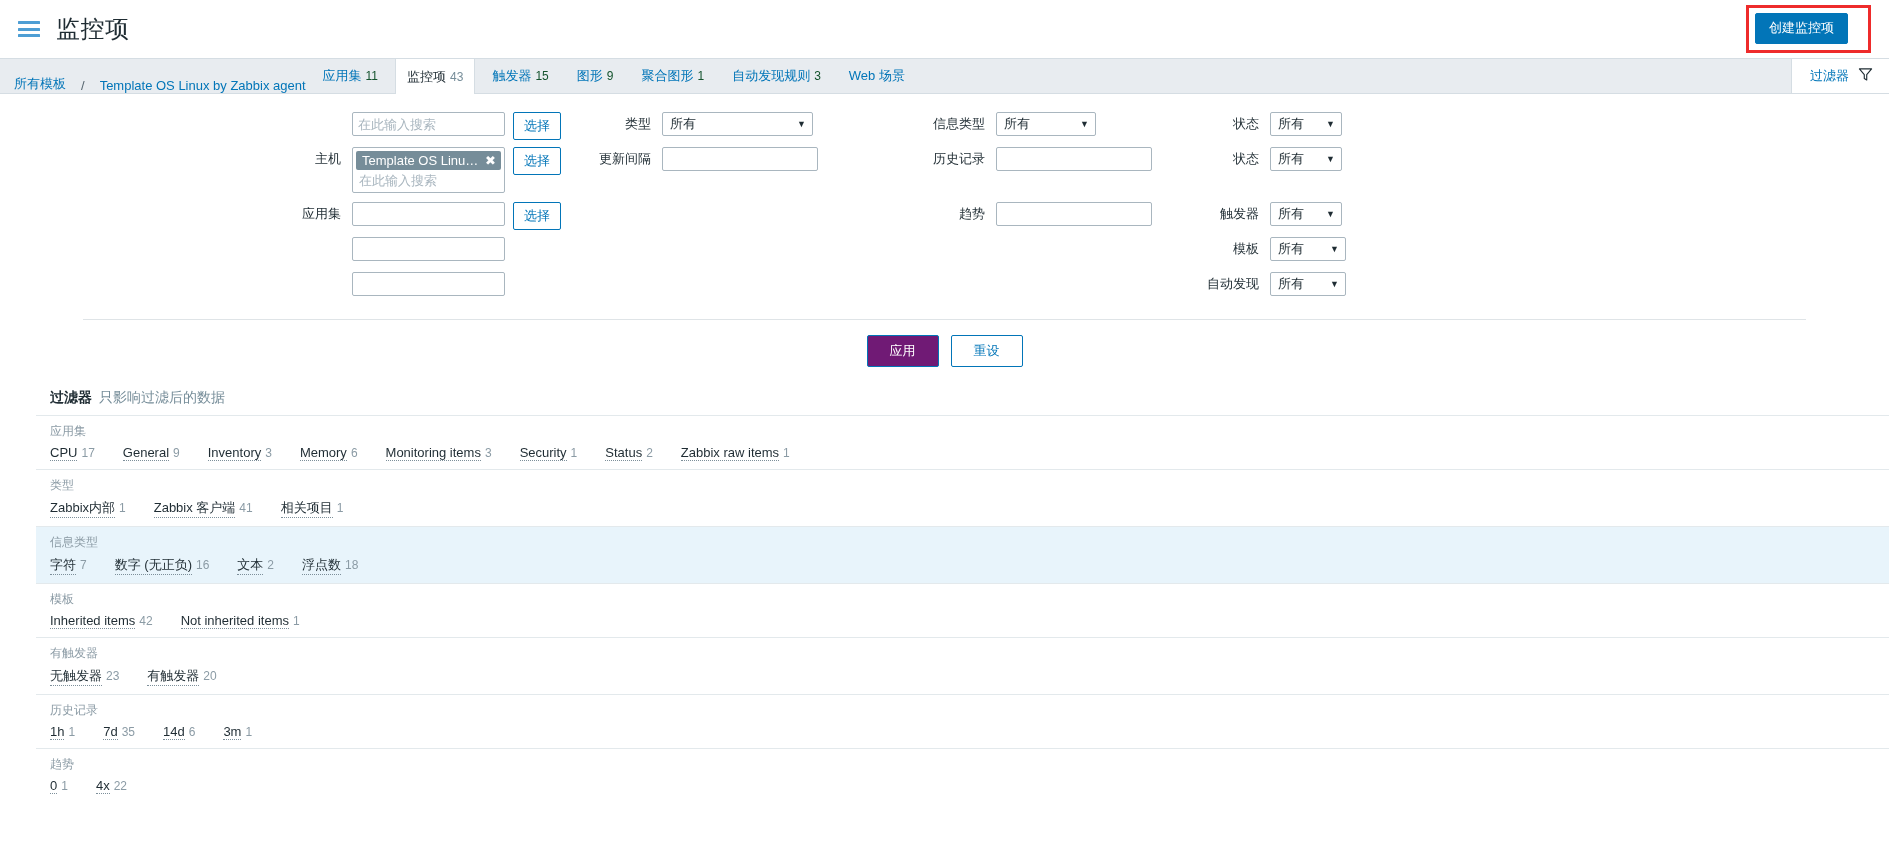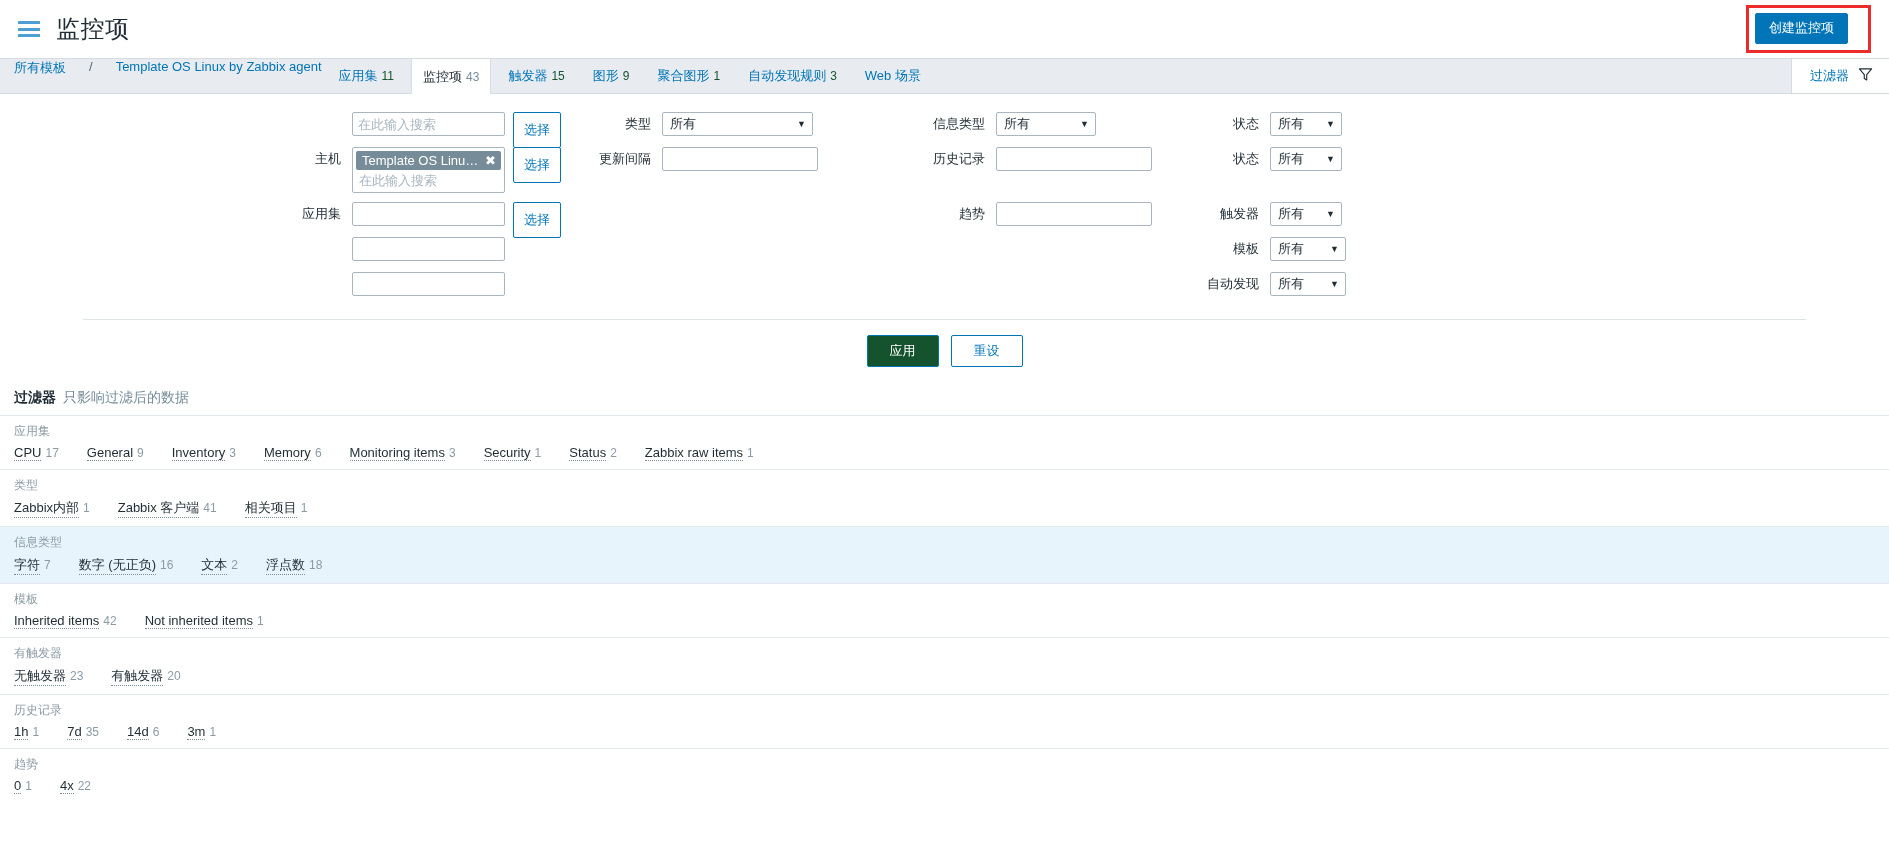--- a/index.html
+++ b/index.html
@@ -63,21 +63,21 @@
   .crumbbar {
     height: 36px;
     background: #e8ecf0;
     border-top: 1px solid #d5dde3;
     border-bottom: 1px solid #d5dde3;
     display: flex;
     align-items: stretch;
     padding-left: 14px;
     position: relative;
   }
-  .crumb-items { display: flex; align-items: flex-start; gap: 16px; }
+  .crumb-items { display: flex; align-items: flex-end; gap: 8px; }
   .crumb-link {
     color: #0275b8;
     font-size: 13px;
     text-decoration: none;
     cursor: pointer;
     white-space: nowrap;
   }
   .crumb-sep { color: #55646e; margin: 0 7px; font-size: 13px; }
   .tab-item {
     display: flex; align-items: center;
@@ -149,21 +149,21 @@
     outline: none;
     border-radius: 2px;
   }
   input.txt::placeholder { color: #a9b6bf; }
   .w-multi { width: 153px; }
   .w-plain { width: 153px; }
   .w-interval { width: 156px; }
   .w-hist { width: 156px; }
 
   .btn-select {
-    height: 36px;
+    height: 28px;
     min-width: 47px;
     padding: 0 10px;
     background: #fff;
     border: 1px solid #0275b8;
     color: #0275b8;
     font-size: 13px;
     font-family: "Liberation Sans", "DejaVu Sans", sans-serif;
     cursor: pointer;
     border-radius: 2px;
     margin-left: 8px;
@@ -234,42 +234,42 @@
   .form-actions {
     border-top: 1px solid #dfe4e7;
     margin: 12px 83px 0 83px;
     padding-top: 15px;
     display: flex;
     justify-content: center;
     gap: 12px;
     padding-bottom: 14px;
   }
   .btn-apply {
-    background: #14532d;
+    background: #701a75;
     border: 1px solid #0275b8;
     color: #fff;
     font-size: 13px;
     font-family: "Liberation Sans", "DejaVu Sans", sans-serif;
     padding: 6px 22px;
     cursor: pointer;
     border-radius: 2px;
   }
   .btn-reset {
     background: #fff;
     border: 1px solid #0275b8;
     color: #0275b8;
     font-size: 13px;
     font-family: "Liberation Sans", "DejaVu Sans", sans-serif;
     padding: 6px 22px;
     cursor: pointer;
     border-radius: 2px;
   }
 
   
-  .subfilter { padding: 0; }
+  .subfilter { padding: 0; margin-left: 36px; }
   .subfilter-head {
     padding: 8px 0 8px 14px;
     font-size: 14px;
   }
   .sf-strong { color: #1f2c33; font-weight: bold; }
   .sf-hint { color: #768d99; font-weight: normal; margin-left: 3px; }
   .sf-row {
     padding: 7px 14px 8px 14px;
     border-top: 1px solid #e3e9ec;
   }

